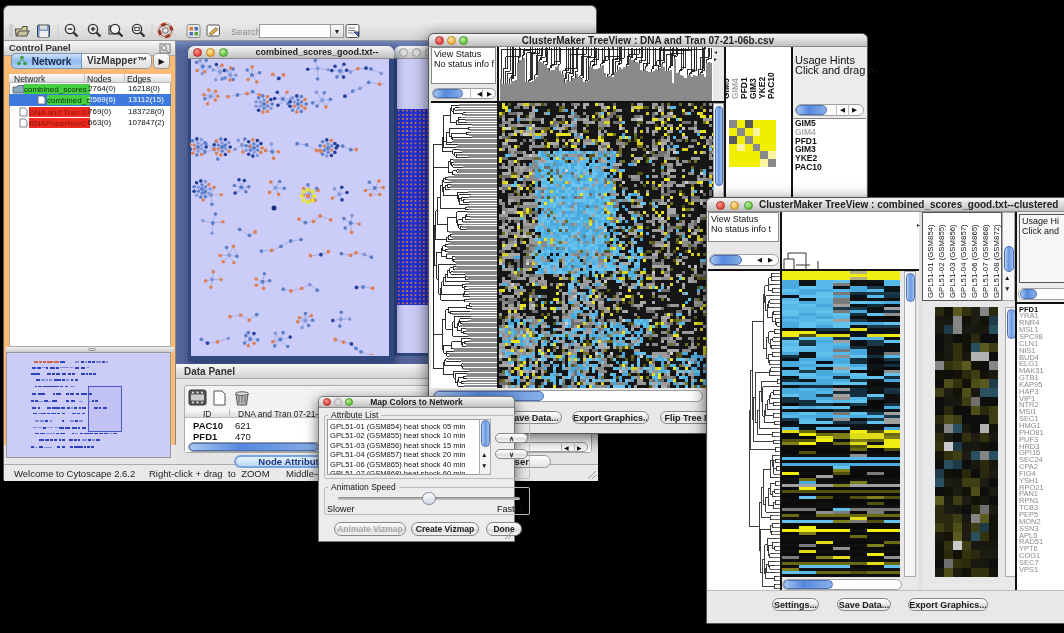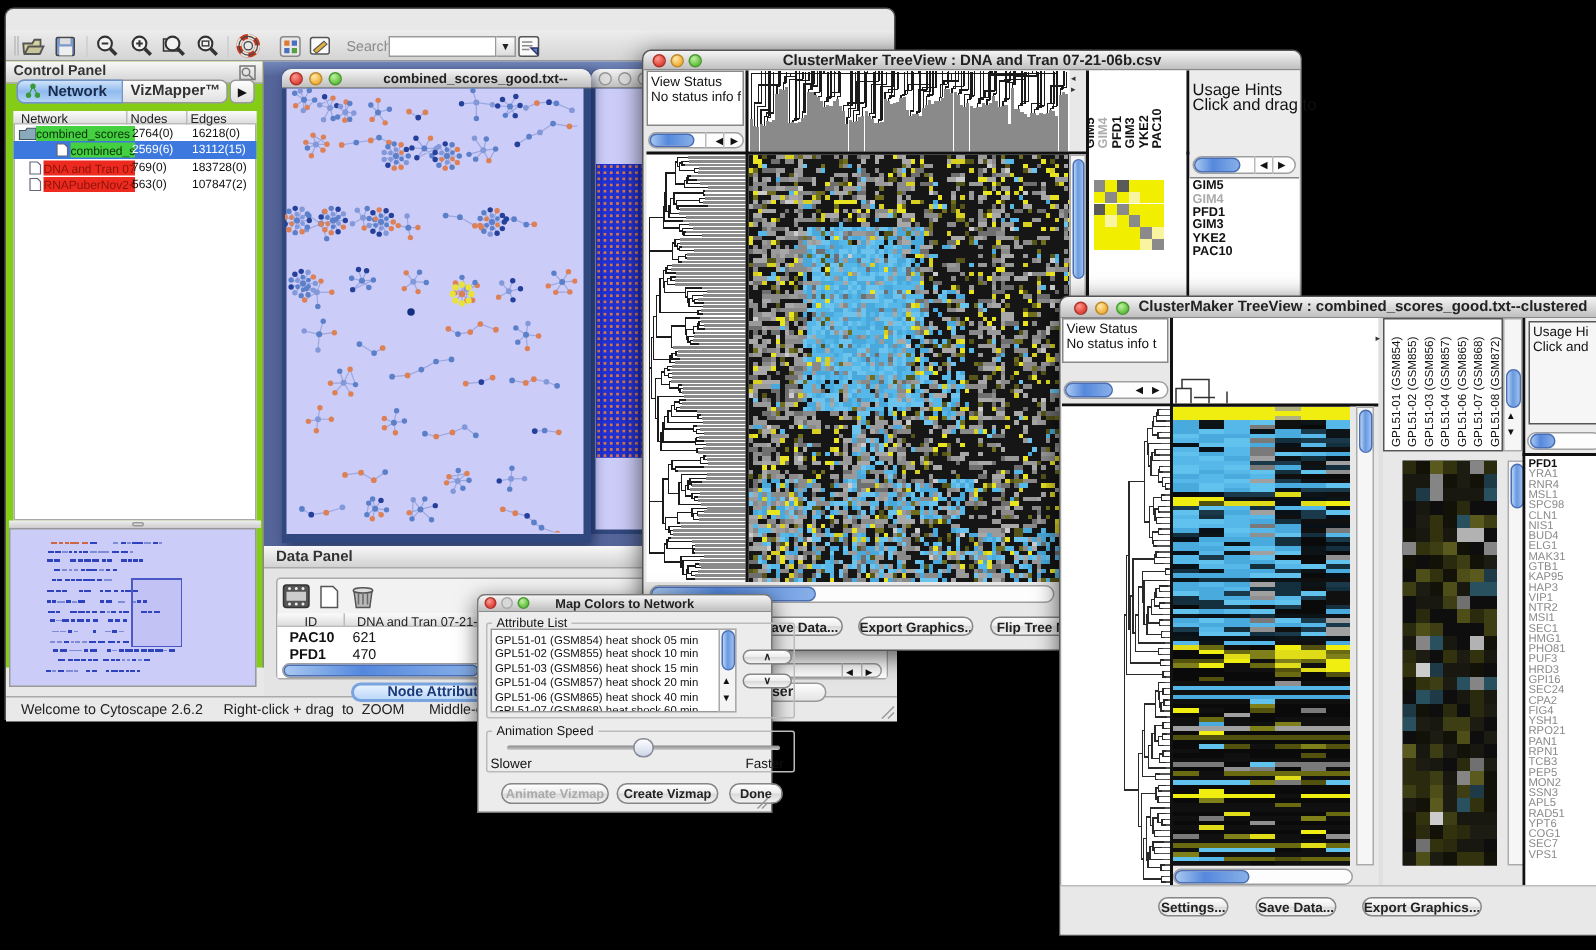--- a/index.html
+++ b/index.html
@@ -56,21 +56,21 @@
       <rect x="190.5" y="12" width="3.5" height="3.5" fill="#55a040"></rect>
 <rect x="203" y="5" width="12.5" height="11" rx="1.5" fill="#fafafa" stroke="#555"></rect>
 <path d="M205 13.5l7-6 2 2-7 6z" fill="#e0b040" stroke="#555" stroke-width="0.7"></path>
 <rect x="342" y="4.5" width="13" height="13" rx="1.5" fill="#fafafa" stroke="#555"></rect>
 <path d="M344 8h7M344 10.5h7M344 13h5" stroke="#888" stroke-width="1"></path>
 <path d="M350 12l4.5 4.5v-4.5z" fill="#5588cc" stroke="#336"></path>
 </svg>
     <div class="a" style="left:227px;top:20px;font-size:9.5px;color:#8a8a8a">Search:</div>
     <div class="a" style="left:255px;top:17.5px;width:72px;height:14px;background:#fff;border:1px solid #999"></div>
     <div class="a" style="left:327px;top:17.5px;width:13px;height:14px;background:linear-gradient(#fcfcfc,#ddd);border:1px solid #999;border-left:none;font-size:7px;text-align:center;line-height:14px;color:#222">▼</div>
-    <div class="a" style="left:0;top:35px;width:172px;height:404px;background:#84cc16;border-right:1px solid #888">
+    <div class="a" style="left:0;top:35px;width:172px;height:404px;background:#fdba74;border-right:1px solid #888">
       <div class="a" style="left:0;top:0;width:100%;height:15px;background:linear-gradient(#f8f8f8,#d2d2d2);border-bottom:1px solid #aaa;font-size:9.5px;font-weight:bold;color:#333;line-height:14px;padding-left:5px">Control Panel</div>
       <svg class="a sm" width="12" height="11" style="left:155px;top:2px">
         <rect x="1" y="1" width="10" height="9" fill="none" stroke="#777"></rect>
         <circle cx="5" cy="5" r="2.5" fill="none" stroke="#777"></circle>
         <path d="M7 7l3 3" stroke="#777"></path>
       </svg>
       <div class="a" style="left:7px;top:12px;width:141px;height:16px;background:linear-gradient(#fdfdfd,#e0e0e0);border:1px solid #999;border-radius:5px"></div>
       <div class="a" style="left:7px;top:12px;width:71px;height:16px;background:linear-gradient(#cfe3fa,#90bbee 50%,#b4d4f6);border:1px solid #7095c8;border-radius:5px 0 0 5px;font-size:10px;font-weight:bold;color:#1a2a4a;text-align:center;line-height:15px;padding-left:10px">Network</div>
       <svg class="a sm" width="10" height="12" style="left:13px;top:14px">
         <circle cx="5" cy="2.5" r="1.8" fill="#3a9a3a"></circle>

